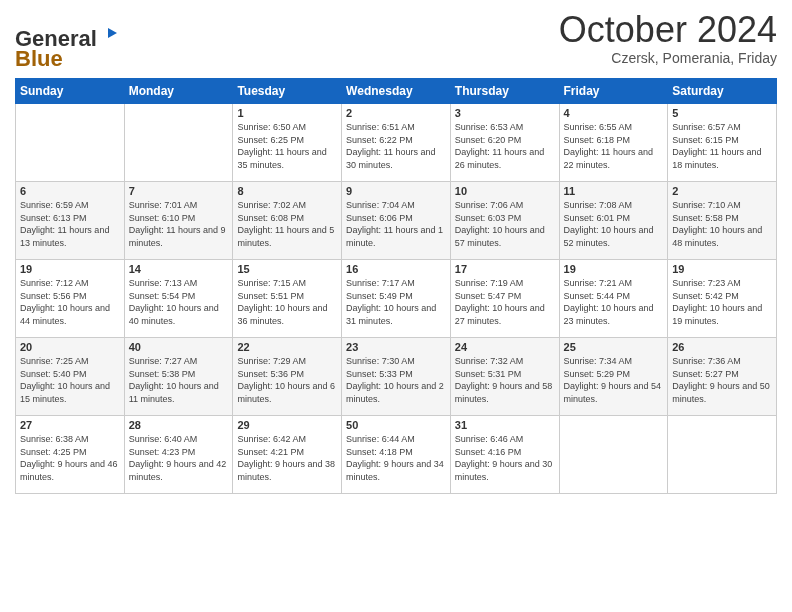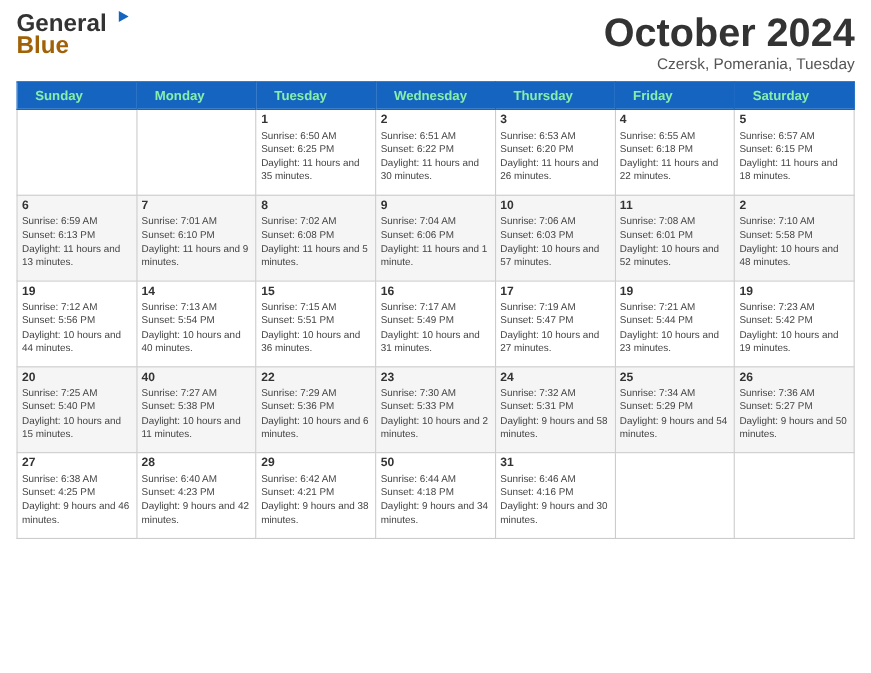--- a/index.html
+++ b/index.html
@@ -18,49 +18,49 @@
     }
     .header {
       display: flex;
       justify-content: space-between;
       align-items: flex-start;
       margin-bottom: 8px;
     }
     .logo {
       display: flex;
       align-items: flex-start;
-      margin-top: 0;
+      margin-top: 18px;
       justify-content: flex-end;
     }
     .logo-general { color: #333; }
     .logo-blue { color: #1565c0; }
     .title-block {
       text-align: right;
     }
     .month-title {
       font-size: 36px;
-      font-weight: bold;
+      font-weight: normal;
       color: #333;
       line-height: 1.1;
     }
     .location {
       font-size: 14px;
       color: #555;
     }
     table {
       width: 100%;
       border-collapse: collapse;
       table-layout: fixed;
     }
     thead tr th {
       background-color: #1565c0;
-      color: #86efac;
+      color: #ffffff;
       font-size: 12px;
       font-weight: bold;
-      padding: 5px 16px;
+      padding: 5px 4px;
       text-align: left;
       border: 1px solid #1565c0;
     }
     tbody tr td {
       border: 1px solid #ccc;
       vertical-align: top;
       padding: 3px 4px;
       font-size: 9.5px;
       color: #333;
       height: 78px;
@@ -95,21 +95,21 @@
           <span class="logo-general" style="font-size:22px;font-weight:bold;color:#333;line-height:1;">General</span>
           <svg width="18" height="18" viewBox="0 0 18 18" style="margin-left:2px;margin-top:-4px;">
             <polygon points="9,0 18,5 9,10" fill="#1565c0"></polygon>
           </svg>
         </div>
         <span class="logo-blue" style="font-size:22px;font-weight:bold;color:#a16207;line-height:1;display:block;margin-top:-2px;">Blue</span>
       </div>
     </div>
     <div class="title-block">
       <div class="month-title">October 2024</div>
-      <div class="location">Czersk, Pomerania, Tuesday</div>
+      <div class="location">Czersk, Pomerania, Friday</div>
     </div>
   </div>
 
   <table>
     <thead>
       <tr>
         <th>Sunday</th>
         <th>Monday</th>
         <th>Tuesday</th>
         <th>Wednesday</th>

